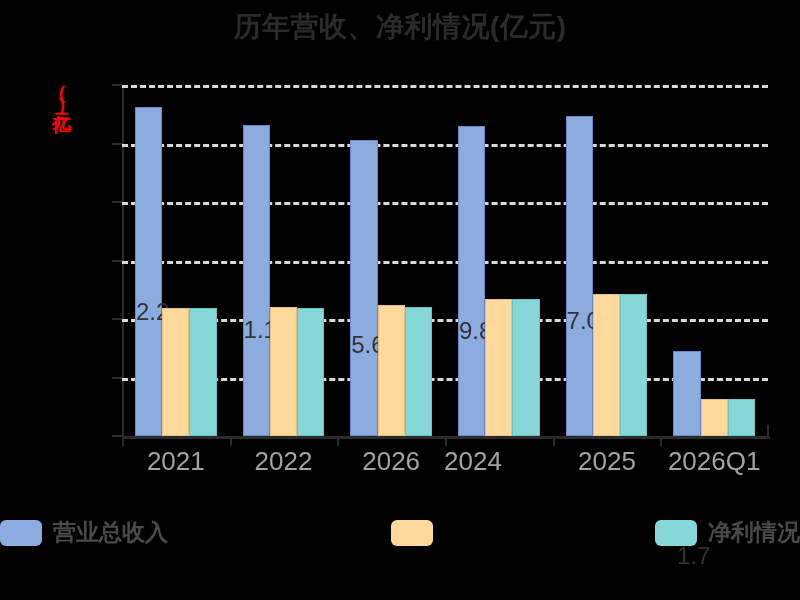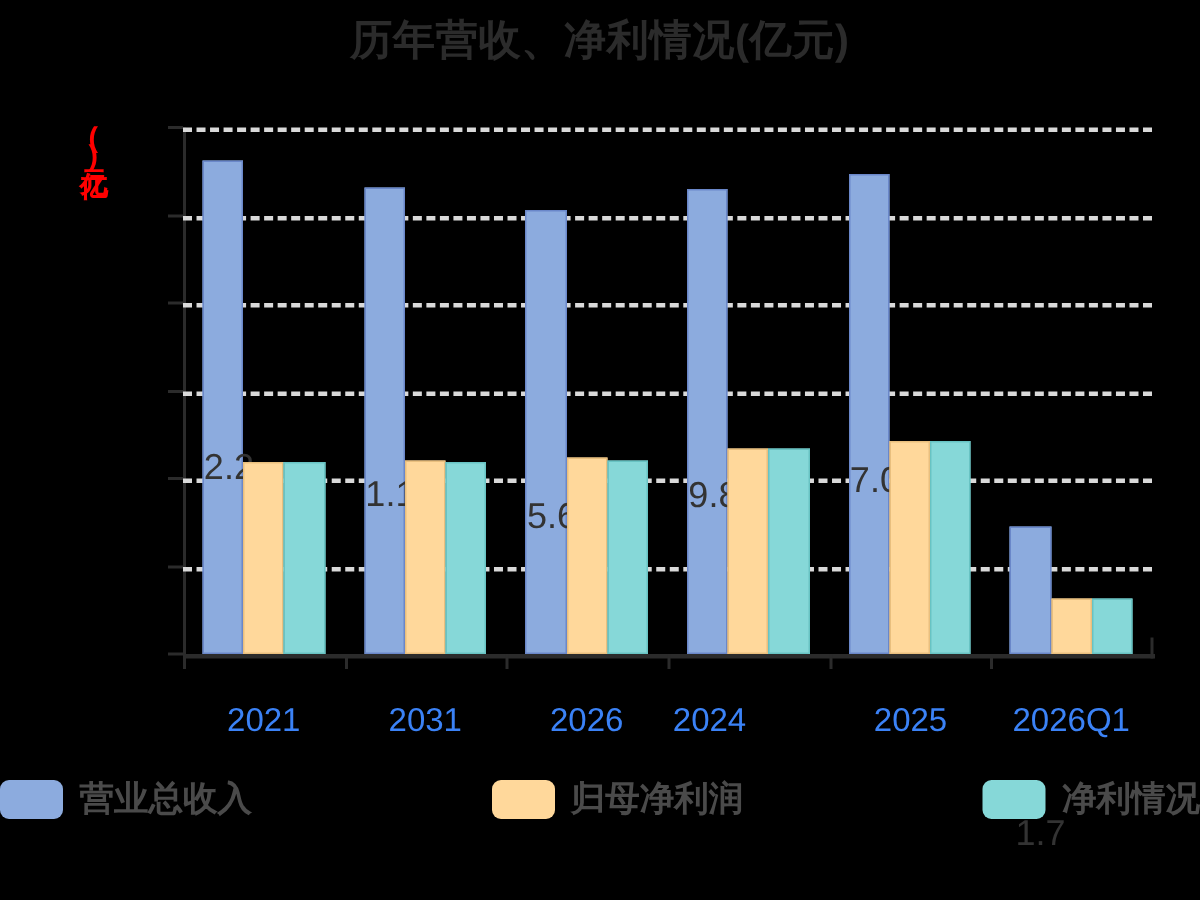--- a/index.html
+++ b/index.html
@@ -83,26 +83,25 @@
     pointer-events:none;
   }
 
   .xtick-mark {
     position:absolute;
     top:436px; width:2px; height:10px; background:#2b2b2b;
   }
   .xtick-label {
     position:absolute;
     top:446px;
-    font-size:22px;
-    color:#3b82f6;
+    font-size:26px;
+    color:#a3a3a3;
     text-align:center;
     white-space:nowrap;
     transform:translateX(-50%);
-    margin-top:21px;
   }
 
   .legend {
     position:absolute;
     left:0; right:0; top:517px;
     display:flex;
     justify-content:space-between;
     align-items:center;
     gap:26px;
   }
@@ -178,39 +177,38 @@
       <div class="ytick-mark" style="top: 436px;"></div>
       <div class="ytick-mark" style="top: 377.5px;"></div>
       <div class="ytick-mark" style="top: 319px;"></div>
       <div class="ytick-mark" style="top: 260.5px;"></div>
       <div class="ytick-mark" style="top: 202px;"></div>
       <div class="ytick-mark" style="top: 143.5px;"></div>
       <div class="ytick-mark" style="top: 85px;"></div>
       <div class="xtick-mark" style="left: 122px;"></div>
       <div class="xtick-label" style="left: 175.833px;">2021</div>
       <div class="xtick-mark" style="left: 229.667px;"></div>
-      <div class="xtick-label" style="left: 283.5px;">2031</div>
+      <div class="xtick-label" style="left: 283.5px;">2022</div>
       <div class="xtick-mark" style="left: 337.333px;"></div>
       <div class="xtick-label" style="left: 391.167px;">2026</div>
       <div class="xtick-mark" style="left: 445px;"></div>
       <div class="xtick-label" style="left: 473px;">2024</div>
       <div class="xtick-mark" style="left: 552.667px;"></div>
       <div class="xtick-label" style="left: 607px;">2025</div>
       <div class="xtick-mark" style="left: 660.333px;"></div>
       <div class="xtick-label" style="left: 714.167px;">2026Q1</div>
     </div>
 
   <div class="legend" id="legend">
       <div class="legend-item">
         <div class="legend-swatch s0"></div>
         <div class="legend-text">营业总收入</div>
       </div>
       <div class="legend-item">
         <div class="legend-swatch s1"></div>
-        <div class="legend-text">归母净利润</div>
       </div>
       <div class="legend-item">
         <div class="legend-swatch s2"></div>
         <div class="legend-text">净利情况</div>
       </div>
     </div>
 
 
 </div>
 

